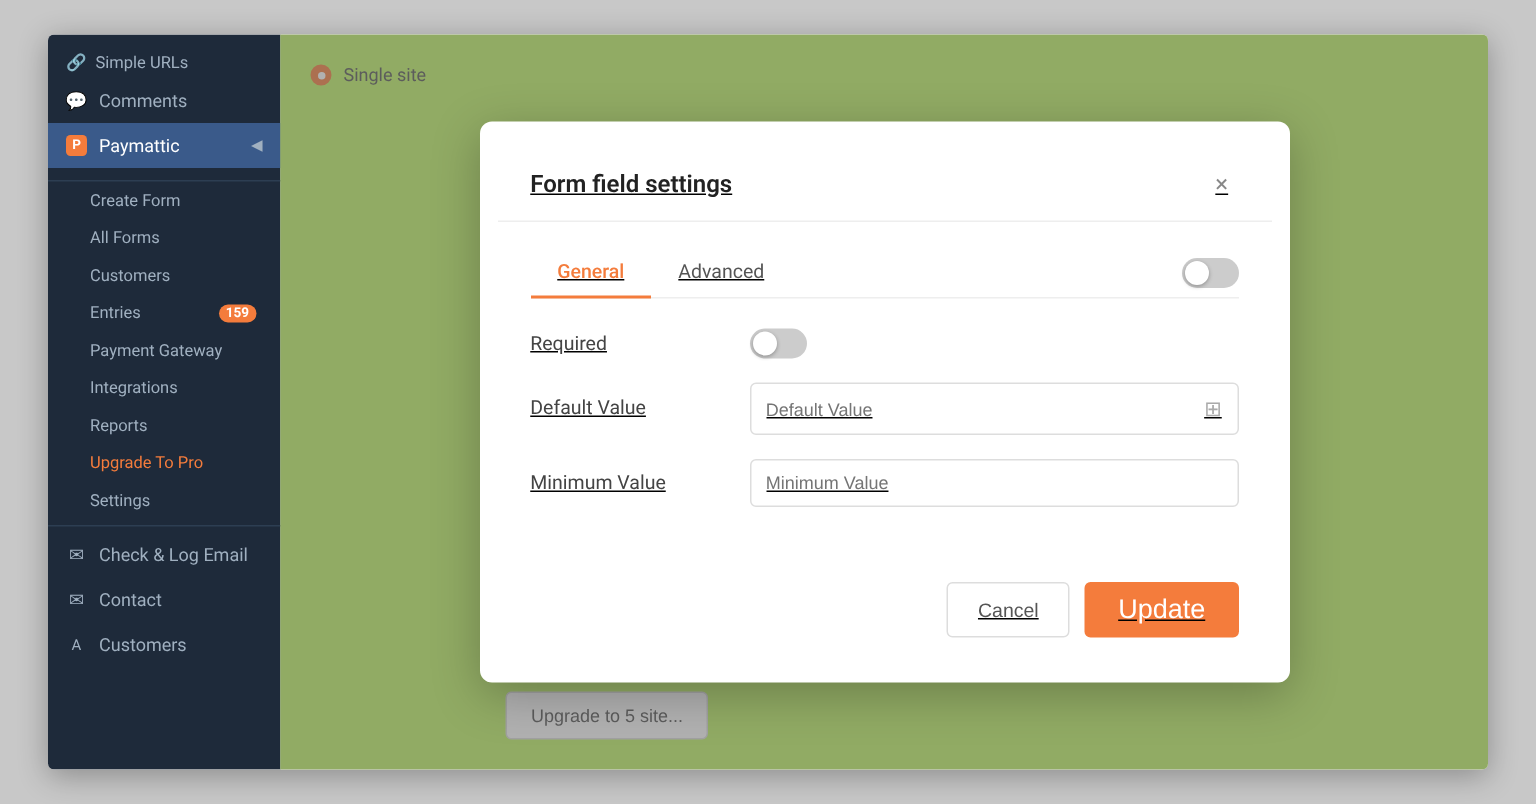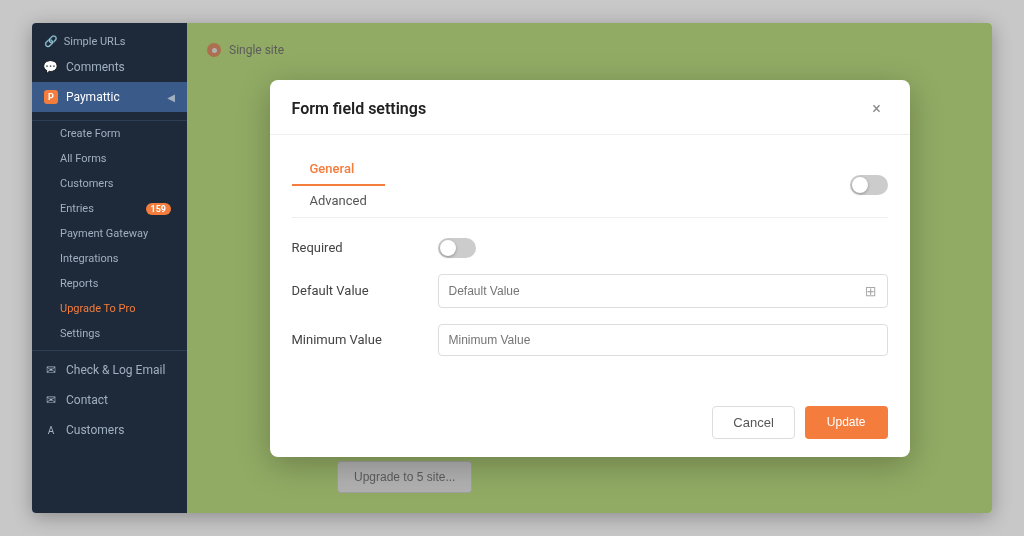--- a/index.html
+++ b/index.html
@@ -157,24 +157,25 @@
       display: flex;
       align-items: center;
       justify-content: center;
       z-index: 10;
     }
 
     
     .modal {
       background: #fff;
       border-radius: 8px;
-      width: 640px;
-      padding: 0;
+      width: 540px;
+      padding: 12px;
       box-shadow: 0 8px 32px rgba(0,0,0,0.25);
       position: relative;
+      text-decoration: underline;
     }
 
     .modal-header {
       display: flex;
       align-items: center;
       justify-content: space-between;
       padding: 18px 22px 14px;
       border-bottom: 1px solid #eee;
     }
 
@@ -205,21 +206,20 @@
       display: flex;
       align-items: center;
       border-bottom: 1px solid #eee;
       margin-bottom: 20px;
       justify-content: space-between;
     }
 
     .tabs-left {
       display: flex;
       gap: 0;
-      flex-direction: column;
     }
 
     .tab {
       padding: 8px 18px;
       font-size: 13px;
       cursor: pointer;
       color: #888;
       border-bottom: 2px solid transparent;
       margin-bottom: -1px;
     }
@@ -320,21 +320,21 @@
       color: #555;
       cursor: pointer;
     }
 
     .btn-update {
       padding: 8px 22px;
       border: none;
       border-radius: 4px;
       background: #f47c3c;
       color: #fff;
-      font-size: 12px;
+      font-size: 18px;
       font-weight: 500;
       cursor: pointer;
     }
 
     .simple-urls {
       font-size: 11px;
       color: #a0b0c0;
       padding: 4px 12px;
       display: flex;
       align-items: center;

